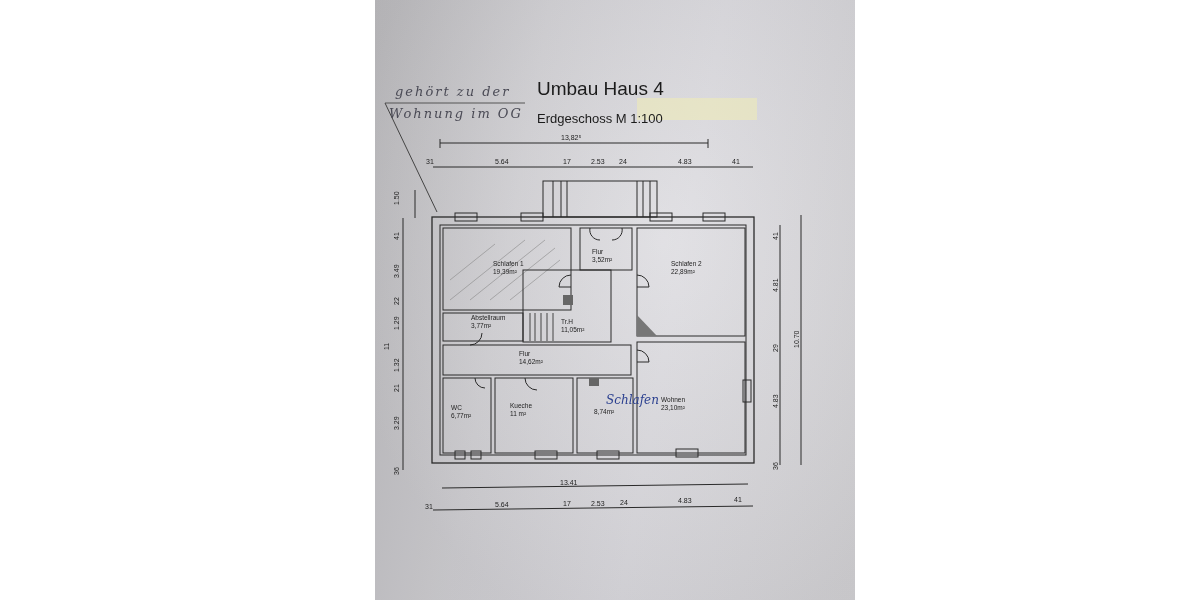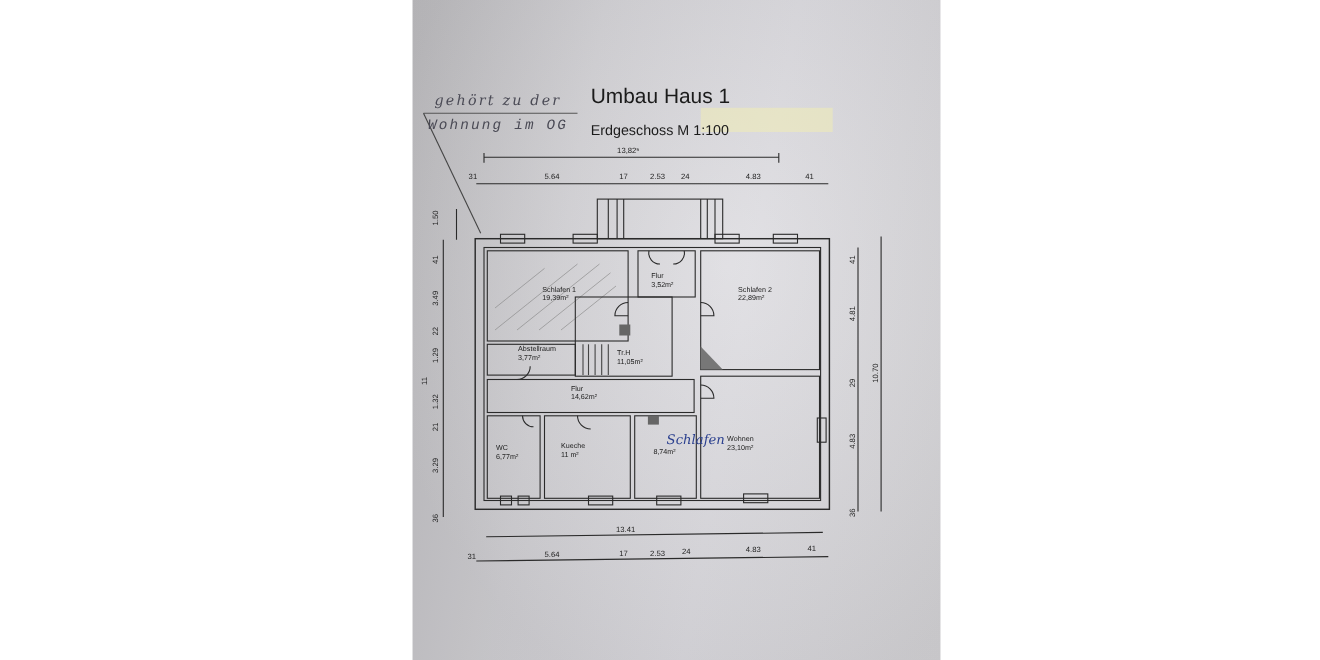--- a/index.html
+++ b/index.html
@@ -111,23 +111,23 @@
       <rect x="80" y="451" width="10" height="8"></rect>
         <rect x="96" y="451" width="10" height="8"></rect>
       <rect x="160" y="451" width="22" height="8"></rect>
         <rect x="222" y="451" width="22" height="8"></rect>
       <rect x="301" y="449" width="22" height="8"></rect>
       <rect x="368" y="380" width="8" height="22"></rect>
     </g>
   </svg>
 
   <div class="hand" style="left:20px;top:84px;">gehört zu der</div>
-  <div class="hand" style="left:14px;top:106px;font-family:Liberation Mono, monospace;">Wohnung im OG</div>
-
-  <div class="title">Umbau Haus 1</div>
+  <div class="hand" style="left:14px;top:106px;">Wohnung im OG</div>
+
+  <div class="title">Umbau Haus 4</div>
   <div class="subtitle">Erdgeschoss M 1:100</div>
 
   <div class="dim" style="left:186px;top:134px;">13,82⁵</div>
   <div class="dim" style="left:51px;top:158px;">31</div>
   <div class="dim" style="left:120px;top:158px;">5.64</div>
   <div class="dim" style="left:188px;top:158px;">17</div>
   <div class="dim" style="left:216px;top:158px;">2.53</div>
   <div class="dim" style="left:244px;top:158px;">24</div>
   <div class="dim" style="left:303px;top:158px;">4.83</div>
   <div class="dim" style="left:357px;top:158px;">41</div>

